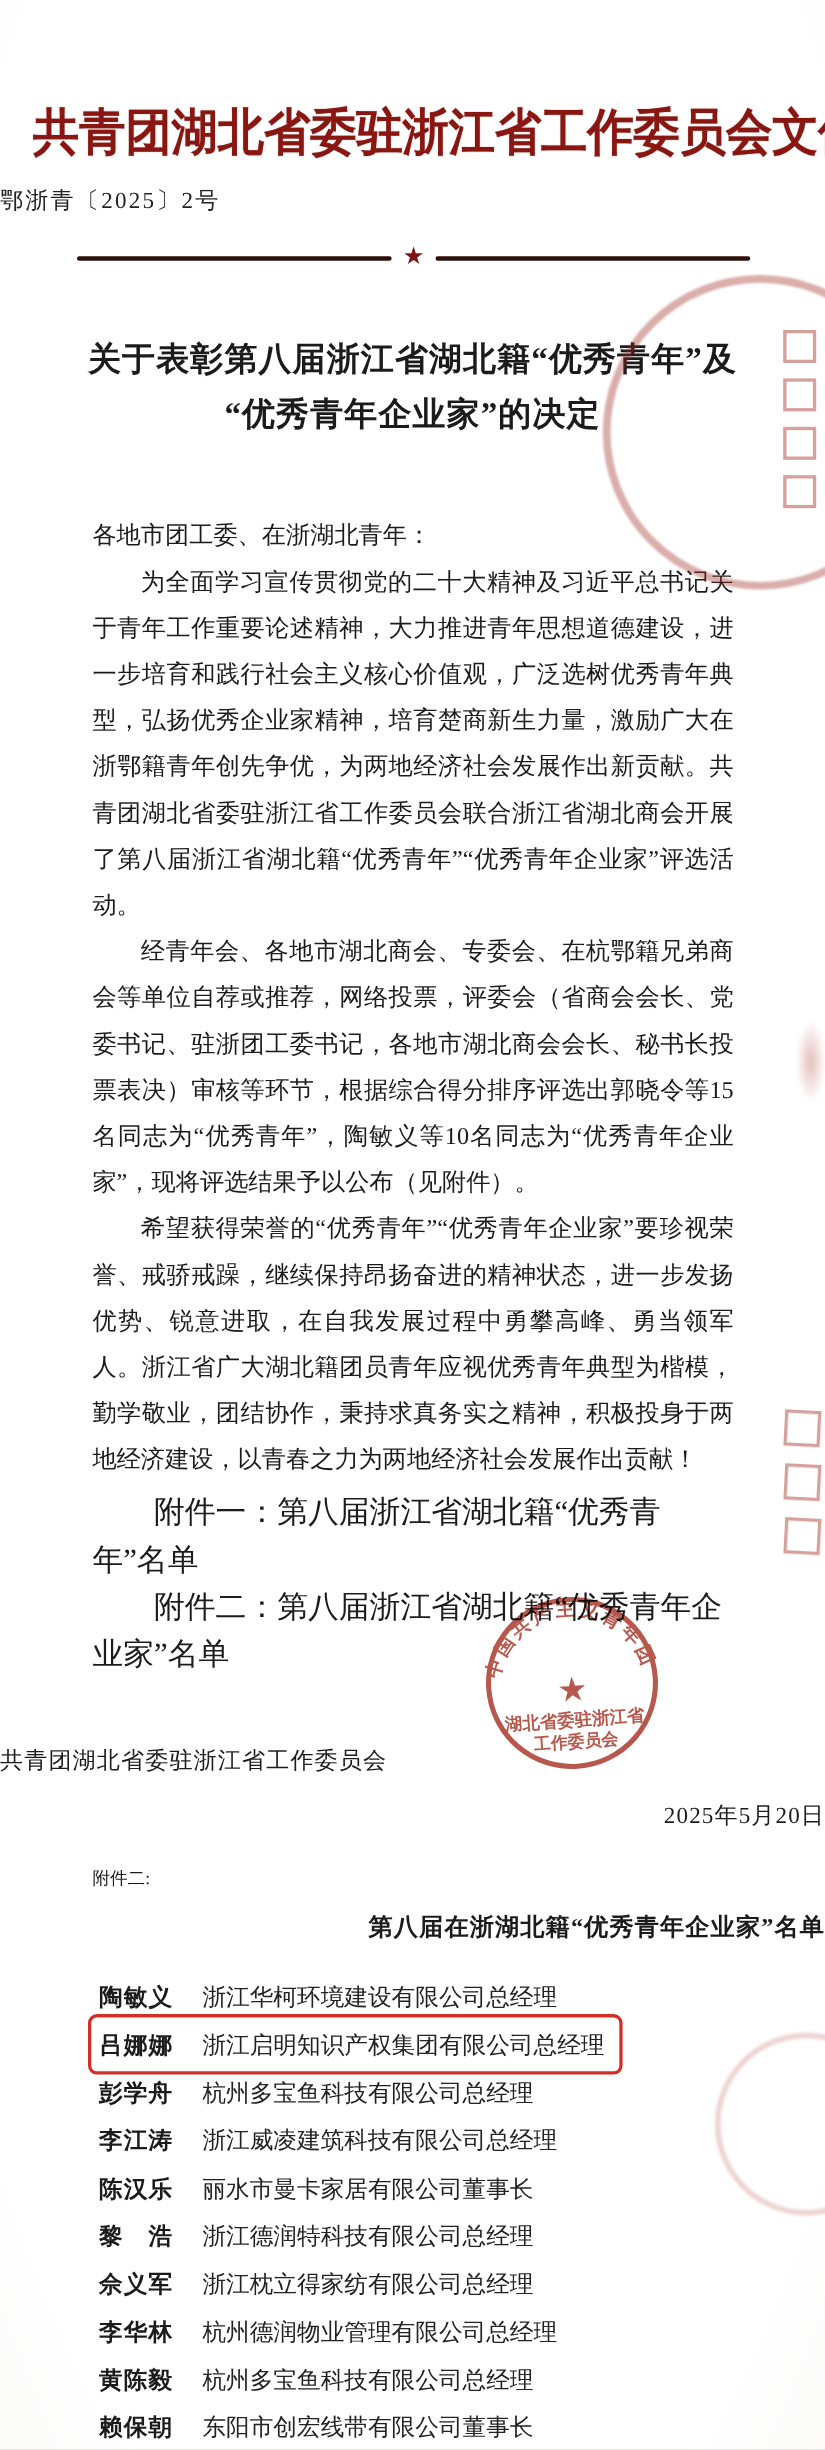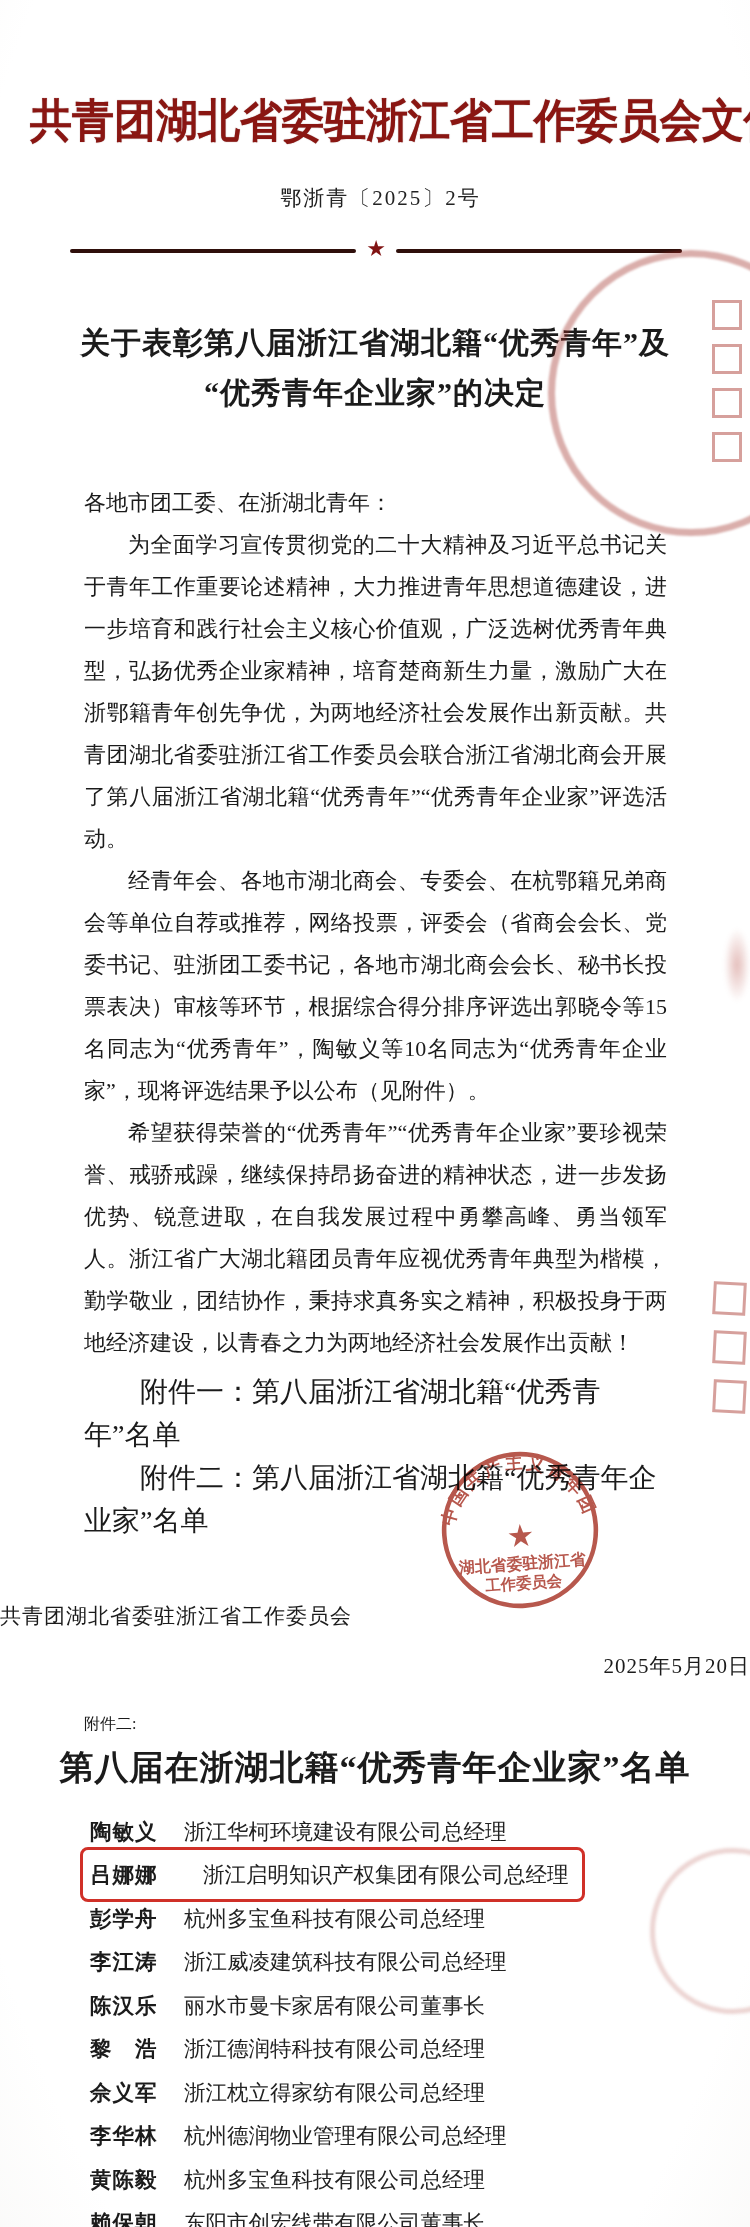--- a/index.html
+++ b/index.html
@@ -19,26 +19,24 @@
     font-size:42px;
     font-weight:bold;
     color:#8a1612;
     line-height:1.2;
     letter-spacing:0px;
     transform:scaleY(1.08);
     text-shadow:0 0 1px rgba(90,10,8,.6);
     white-space:nowrap;
   }
   .doc-number{
-    margin-top:38px;
-    text-align:center;
+    margin-top:22px;
     font-size:21px;
     letter-spacing:2px;
     color:#222;
-    padding-left:11px;
   }
   .separator{
     display:flex;align-items:center;
     margin:26px 68px 0 70px;
     height:26px;
   }
   .separator .line{flex:1;height:4px;background:#2f0f0b;border-radius:2px;}
   .separator .star{
     color:#801313;font-size:22px;line-height:1;
     margin:0 10px 4px 10px;
@@ -92,22 +90,22 @@
     transform:rotate(-4deg);
     mix-blend-mode:multiply;
   }
   
   .appendix-label{
     margin:34px 0 0 84px;
     font-size:16px;
   }
   .appendix-heading{
     margin:10px 0 0;
-    text-align:center;
-    font-size:34px;
+    text-align:right;
+    font-size:22px;
     font-weight:bold;
     letter-spacing:1px;
     line-height:46px;
   }
   .entries{margin:18px 0 0 86px;}
   .entry-row{
     display:flex;align-items:center;
     height:43.5px;
     width:fit-content;
     padding:0 10px 0 4px;
@@ -117,21 +115,20 @@
     font-weight:bold;
     min-width:72px;
     letter-spacing:1px;
     white-space:pre;
   }
   .entry-title{margin-left:22px;color:#222;}
   .entry-row.highlighted{
     outline:3.5px solid #d03028;
     outline-offset:3px;
     border-radius:2px;
-    gap:19px;
   }
   
   .artifact{position:absolute;pointer-events:none;}
   .artifact-top-arc{
     right:-84px;top:250px;width:272px;height:272px;
     border:7px solid rgba(158,42,34,.38);
     border-radius:50%;
     filter:blur(1.2px);
   }
   .glyph-col{display:flex;flex-direction:column;}

